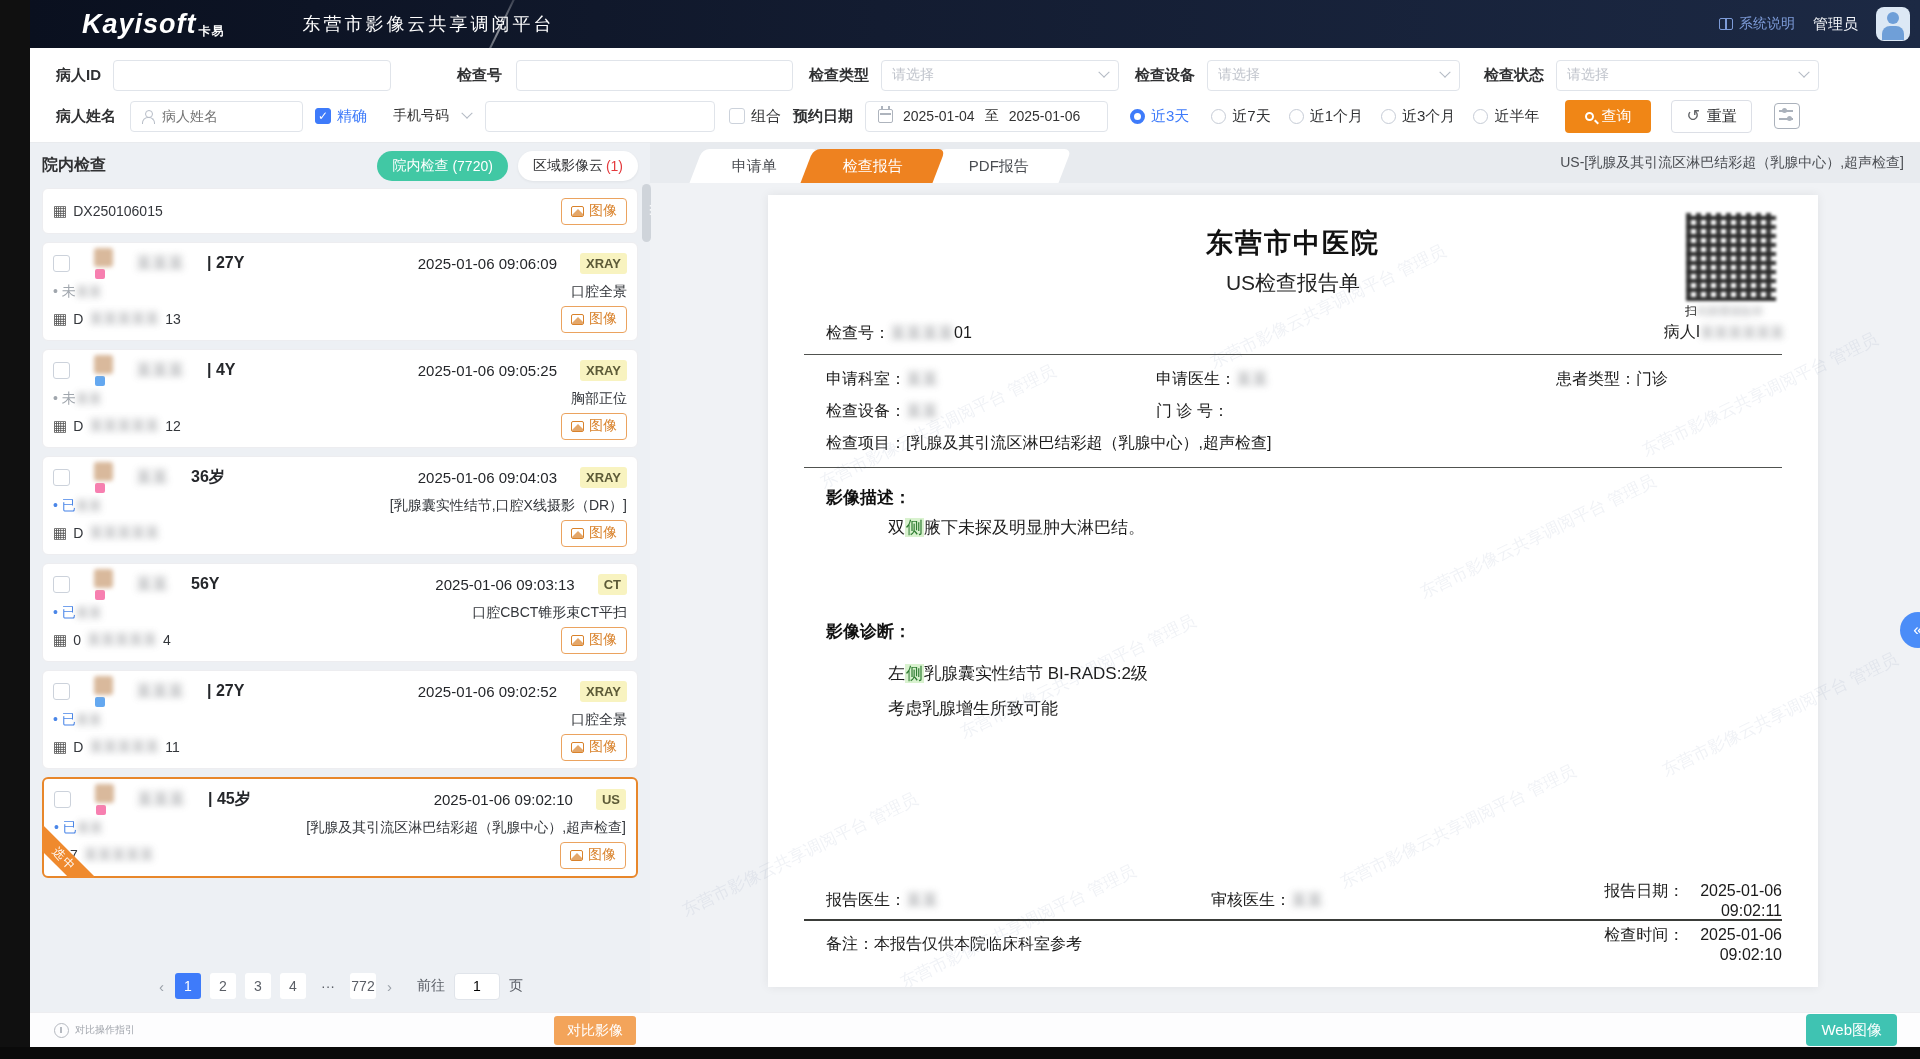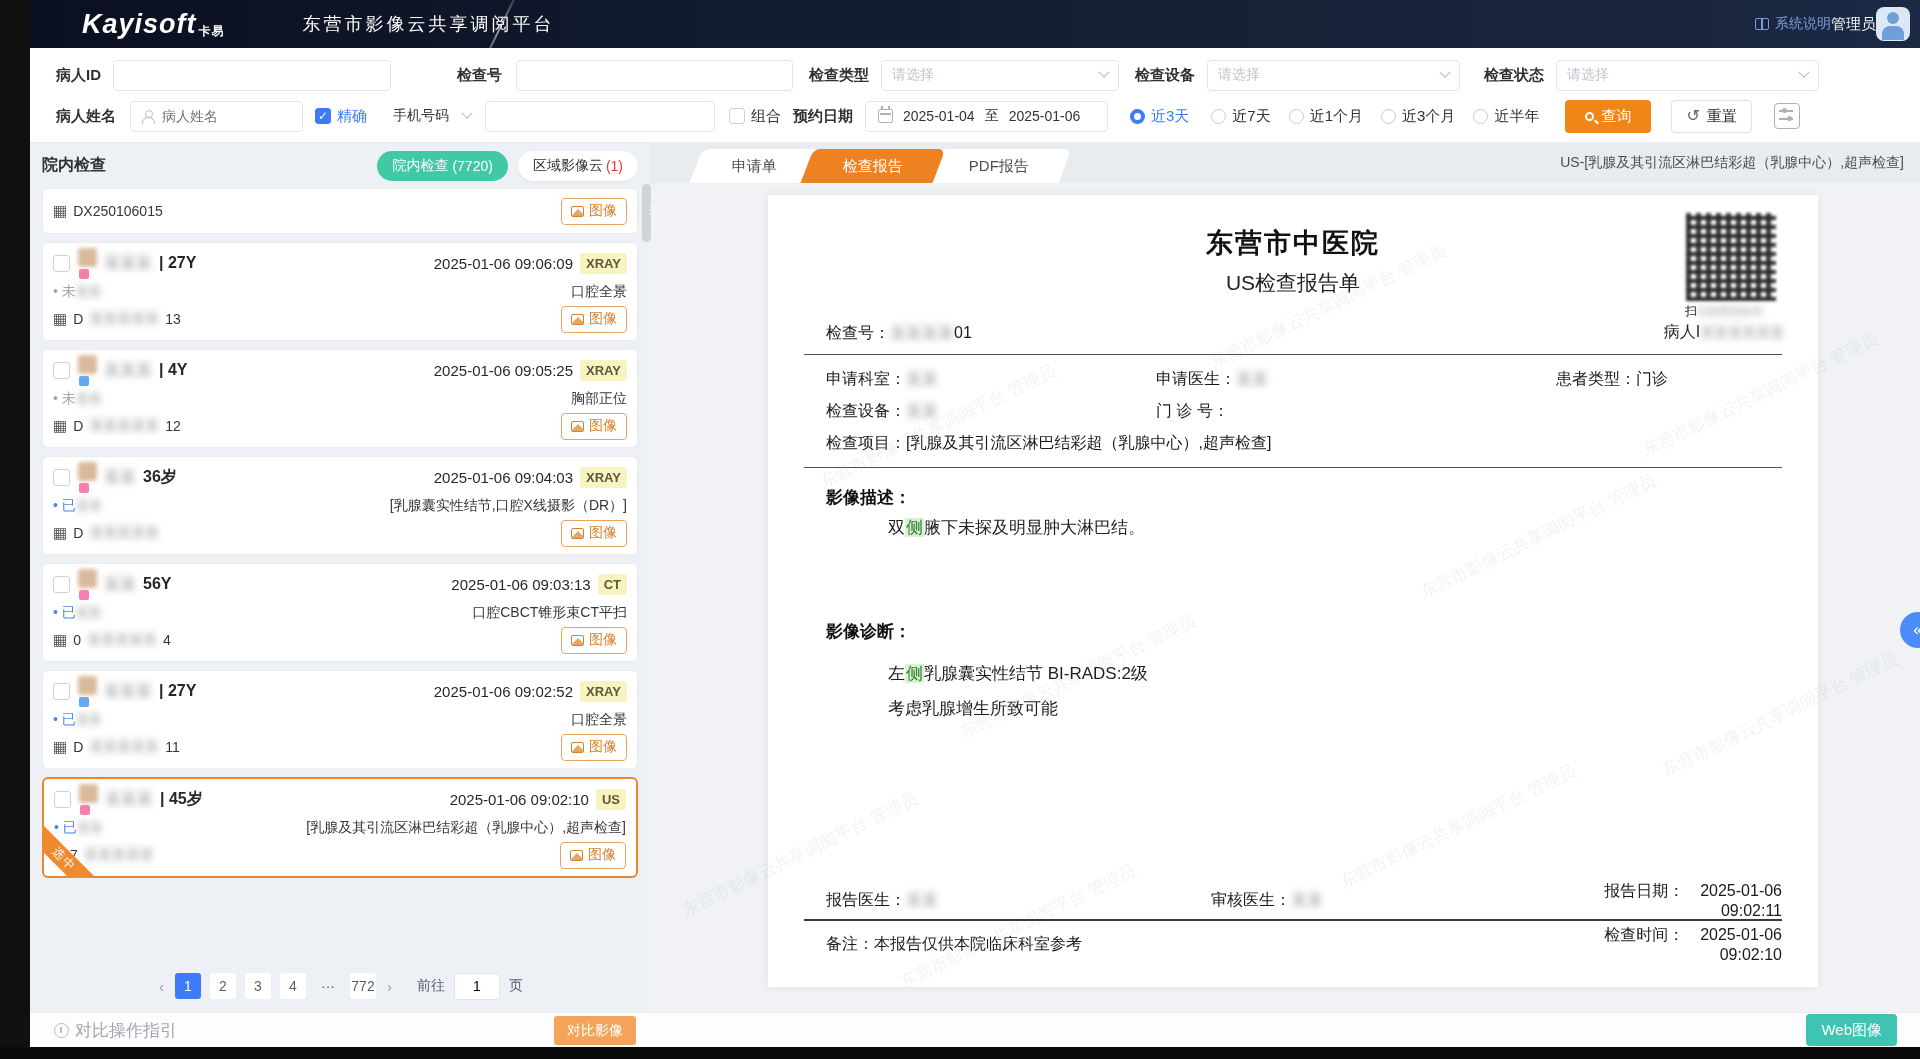--- a/index.html
+++ b/index.html
@@ -11,21 +11,21 @@
 
   
   .header { position:absolute; left:0; top:0; right:0; height:48px; color:#fff;
     background:linear-gradient(90deg,#0a101f 0%,#131c31 45%,#1c2944 100%);
     display:flex; align-items:center; overflow:hidden; }
   .logo { margin-left:52px; font-size:27px; font-weight:bold; font-style:italic; letter-spacing:1px; white-space:nowrap; }
   .logo-sub { font-size:12px; font-style:normal; vertical-align:bottom; margin-left:2px; }
   .swoosh { position:absolute; left:468px; top:-20px; width:2px; height:100px;
     background:linear-gradient(rgba(255,255,255,0),rgba(255,255,255,.55),rgba(255,255,255,0)); transform:rotate(26deg); }
   .header-title { margin-left:78px; font-size:18px; letter-spacing:3px; }
-  .header-right { margin-left:auto; display:flex; align-items:center; margin-right:10px; }
+  .header-right { margin-left:auto; display:flex; align-items:center; gap:18px; margin-right:10px; }
   .help-link { color:#7d9bd8; font-size:14px; display:flex; align-items:center; gap:6px; cursor:pointer; }
   .icon-book { width:14px; height:12px; border:1.5px solid #7d9bd8; border-radius:2px; position:relative; }
   .icon-book::after { content:""; position:absolute; left:5px; top:0; bottom:0; width:1.5px; background:#7d9bd8; }
   .user-name { font-size:15px; color:#f2f4f8; }
   .avatar { width:34px; height:34px; border-radius:8px; background:#dce8f5; position:relative; overflow:hidden; }
   .avatar::before { content:""; position:absolute; left:11px; top:5px; width:12px; height:12px; border-radius:50%; background:#6f9fd8; }
   .avatar::after { content:""; position:absolute; left:6px; top:19px; width:22px; height:14px; border-radius:8px 8px 0 0; background:#6f9fd8; }
 
   
   .filters { position:absolute; left:0; top:48px; right:0; height:95px; background:#fff; border-bottom:1px solid #e9ebee; padding:9px 14px 0 26px; }
@@ -64,21 +64,21 @@
   .panel-head { height:45px; display:flex; align-items:center; padding:0 12px; }
   .panel-title { font-weight:bold; font-size:16px; color:#303133; }
   .pill { height:30px; border-radius:16px; display:flex; align-items:center; padding:0 15px; font-size:14px; cursor:pointer; white-space:nowrap; }
   .pill-green { margin-left:auto; background:#41c8a4; color:#fff; gap:4px; }
   .pill-white { background:#fff; color:#303133; margin-left:10px; gap:3px; box-shadow:0 1px 3px rgba(0,0,0,.06); }
   .pill-white .cnt { color:#e4393c; }
   .cards { padding:0 12px; overflow:hidden; position:absolute; top:45px; bottom:48px; left:0; right:0; }
   .card { background:#fff; border:1px solid #ededf0; border-radius:6px; padding:4px 10px 6px 10px; margin-bottom:8px; position:relative; }
   .card.partial { height:46px; display:flex; align-items:center; padding-top:0; padding-bottom:0; }
   .card.selected { border:2px solid #e8872b; }
-  .crow1 { display:flex; align-items:center; gap:7px; height:32px; }
+  .crow1 { display:flex; align-items:center; gap:23px; height:32px; }
   .ckb { width:17px; height:17px; border:1px solid #ccd2db; border-radius:3px; background:#fff; flex:none; }
   .av { width:20px; display:flex; flex-direction:column; align-items:center; flex:none; }
   .av-img { width:19px; height:19px; border-radius:3px; background:#d9b99c; filter:blur(2px); }
   .gchip { width:10px; height:10px; border-radius:2px; margin-top:2px; align-self:flex-start; margin-left:2px; }
   .bl { filter:blur(3.5px); opacity:.7; color:#6c6f74; white-space:nowrap; }
   .nm-age { font-weight:bold; font-size:16px; color:#25272b; white-space:nowrap; }
   .ctime { margin-left:auto; font-size:15px; color:#25272b; white-space:nowrap; }
   .mod-badge { background:#f8f3c0; color:#5c5a37; font-size:13px; font-weight:bold; padding:3px 6px; border-radius:3px; flex:none; }
   .crow2 { display:flex; align-items:center; height:25px; font-size:14px; }
   .status { color:#a0a6ad; }
@@ -132,21 +132,21 @@
   .para2 { margin:2px 78px 0 120px; font-size:17px; color:#1d1d1d; line-height:1.95; }
   mark { background:#d9f2cf; color:#2f7d32; padding:0 1px; }
   .doc-footer { position:absolute; left:0; right:0; bottom:28px; }
   .frow3 { display:grid; grid-template-columns:385px 365px 1fr; margin:0 36px 0 58px; font-size:16px; color:#1b1b1b; align-items:center; height:34px; }
   .frt { text-align:left; }
   .hr3 { border:none; border-top:2px solid #3a3c39; margin:4px 36px; }
   .wm { position:absolute; white-space:nowrap; transform:rotate(-26deg); font-size:17px; color:rgba(60,85,130,0.075); pointer-events:none; z-index:3; }
 
   
   .bottombar { position:absolute; left:0; right:0; bottom:0; height:35px; background:#fdfdfe; border-top:1px solid #ededf0; display:flex; align-items:center; }
-  .guide { margin-left:24px; color:#a2a6ad; font-size:17px; display:flex; align-items:center; gap:6px; }
+  .guide { margin-left:24px; color:#a2a6ad; font-size:10px; display:flex; align-items:center; gap:6px; }
   .guide-ic { width:15px; height:15px; border:1.5px solid #b5b9c0; border-radius:50%; position:relative; }
   .guide-ic::after { content:""; position:absolute; left:5px; top:3px; width:2px; height:6px; background:#b5b9c0; }
   .btn-compare { position:absolute; left:524px; top:3px; height:29px; padding:0 13px; background:#f3a45a; color:#fff; border-radius:3px; font-size:14px; display:flex; align-items:center; cursor:pointer; }
   .btn-web { position:absolute; right:23px; top:1px; height:32px; padding:0 15px; background:#3fc3b2; color:#fff; border-radius:4px; font-size:15px; display:flex; align-items:center; cursor:pointer; }
   .float-btn { position:absolute; right:-16px; top:612px; width:36px; height:36px; border-radius:50%; background:#4b8df8; color:#fff; display:flex; align-items:center; justify-content:center; font-size:17px; z-index:9; cursor:pointer; }
 </style>
 </head>
 <body>
 
 <div class="black-left"></div>

